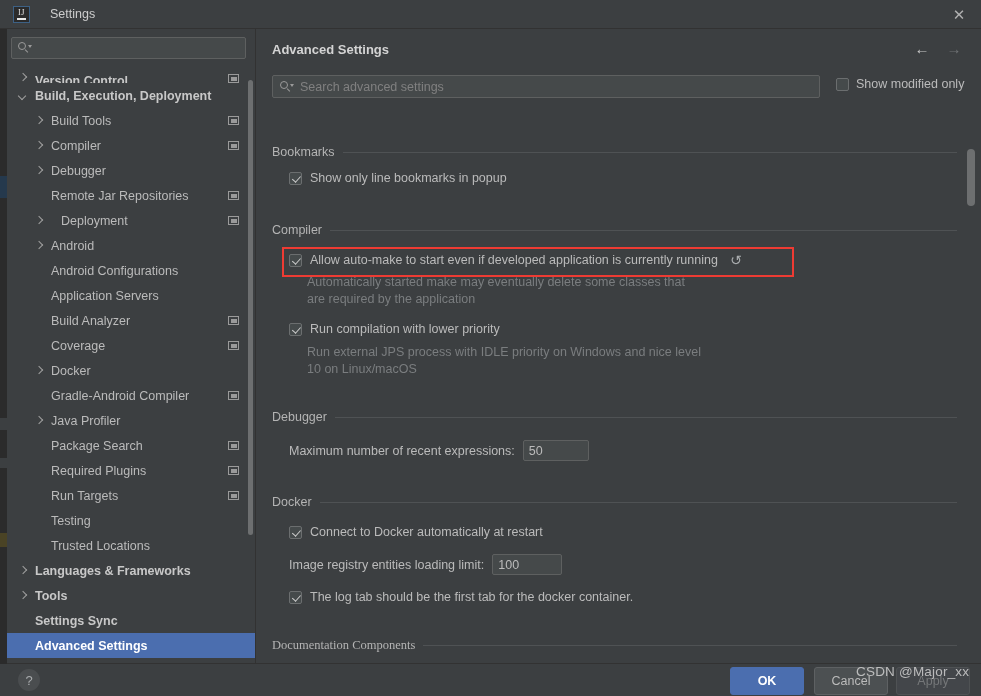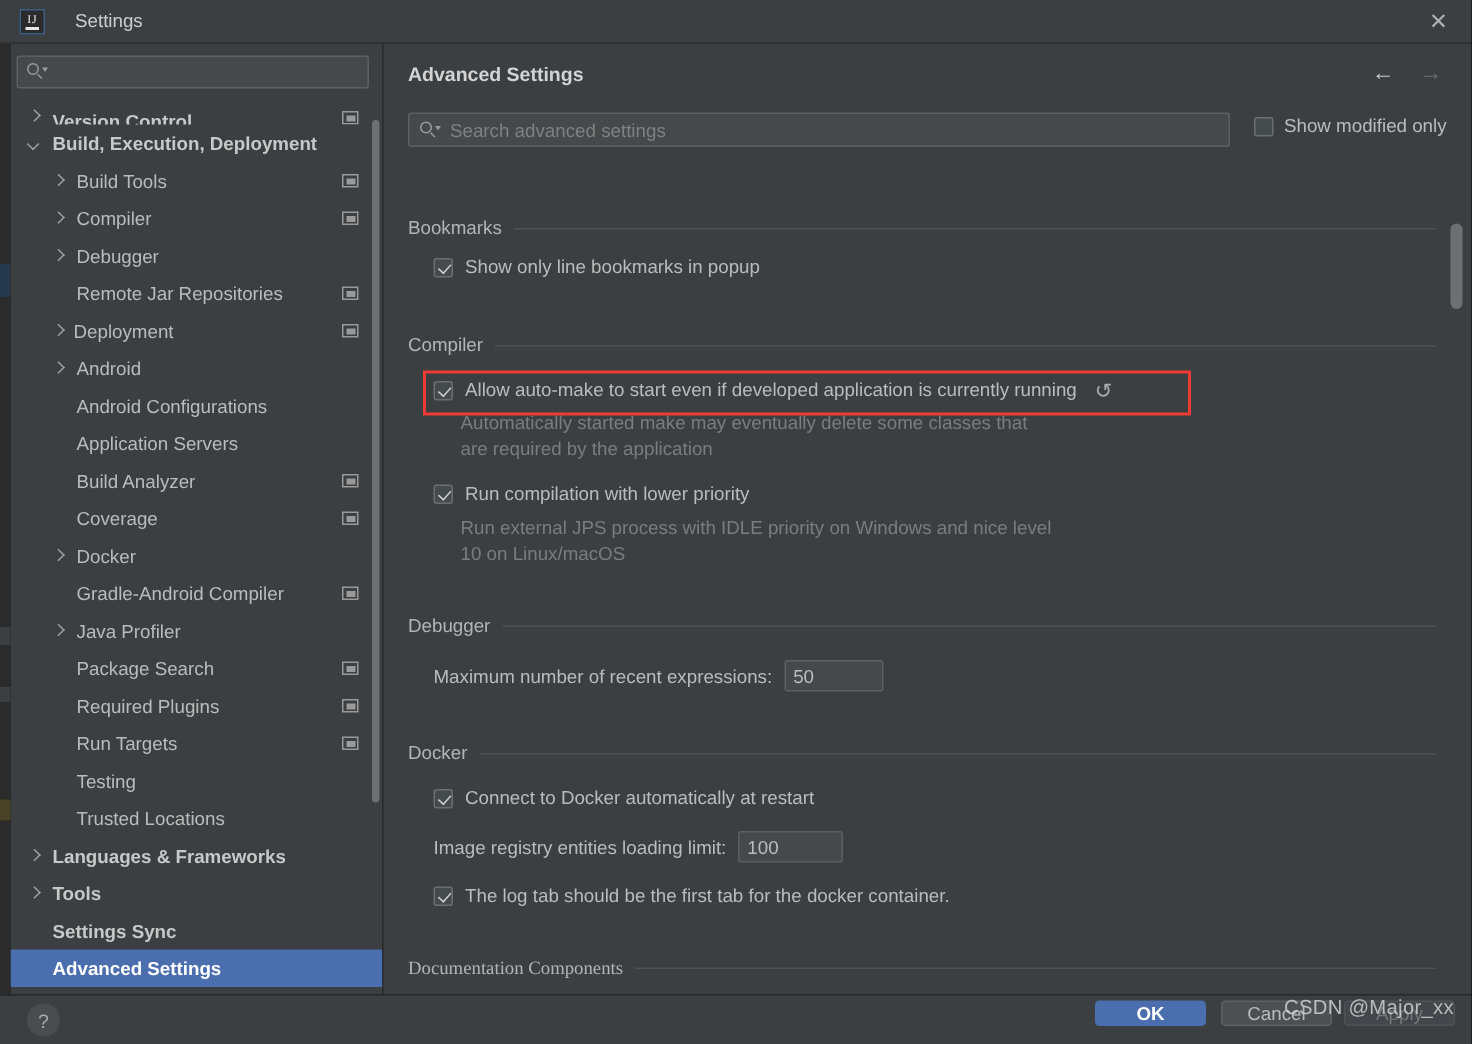--- a/index.html
+++ b/index.html
@@ -411,21 +411,21 @@
     background: #4a4d4f;
     color: #a8abad;
     font-size: 13px;
     display: flex;
     align-items: center;
     justify-content: center;
   }
   .dlg-btn {
     position: absolute;
     top: 3px;
-    height: 17px;
+    height: 28px;
     box-sizing: border-box;
     border-radius: 3px;
     font-size: 12.5px;
     display: flex;
     align-items: center;
     justify-content: center;
   }
   .btn-ok {
     left: 730px; width: 74px;
     background: #4b6eaf;
@@ -519,21 +519,21 @@
         </div>
         <div class="tree-row" style="position: absolute; left: 0px; right: 0px; top: 118px; height: 25px;">
           <div style="width: 26px; flex: 0 0 auto;"></div>
           <div class="twisty"></div>
           <div class="label" style="margin-left: 6px;">Remote Jar Repositories</div>
           <div class="proj-badge"></div>
         </div>
         <div class="tree-row" style="position: absolute; left: 0px; right: 0px; top: 143px; height: 25px;">
           <div style="width: 26px; flex: 0 0 auto;"></div>
           <div class="twisty right"></div>
-          <div class="label" style="margin-left: 4px;">Deployment</div>
+          <div class="label" style="margin-left: 16px;">Deployment</div>
           <div class="proj-badge"></div>
         </div>
         <div class="tree-row" style="position: absolute; left: 0px; right: 0px; top: 168px; height: 25px;">
           <div style="width: 26px; flex: 0 0 auto;"></div>
           <div class="twisty right"></div>
           <div class="label" style="margin-left: 6px;">Android</div>
         </div>
         <div class="tree-row" style="position: absolute; left: 0px; right: 0px; top: 193px; height: 25px;">
           <div style="width: 26px; flex: 0 0 auto;"></div>
           <div class="twisty"></div>

